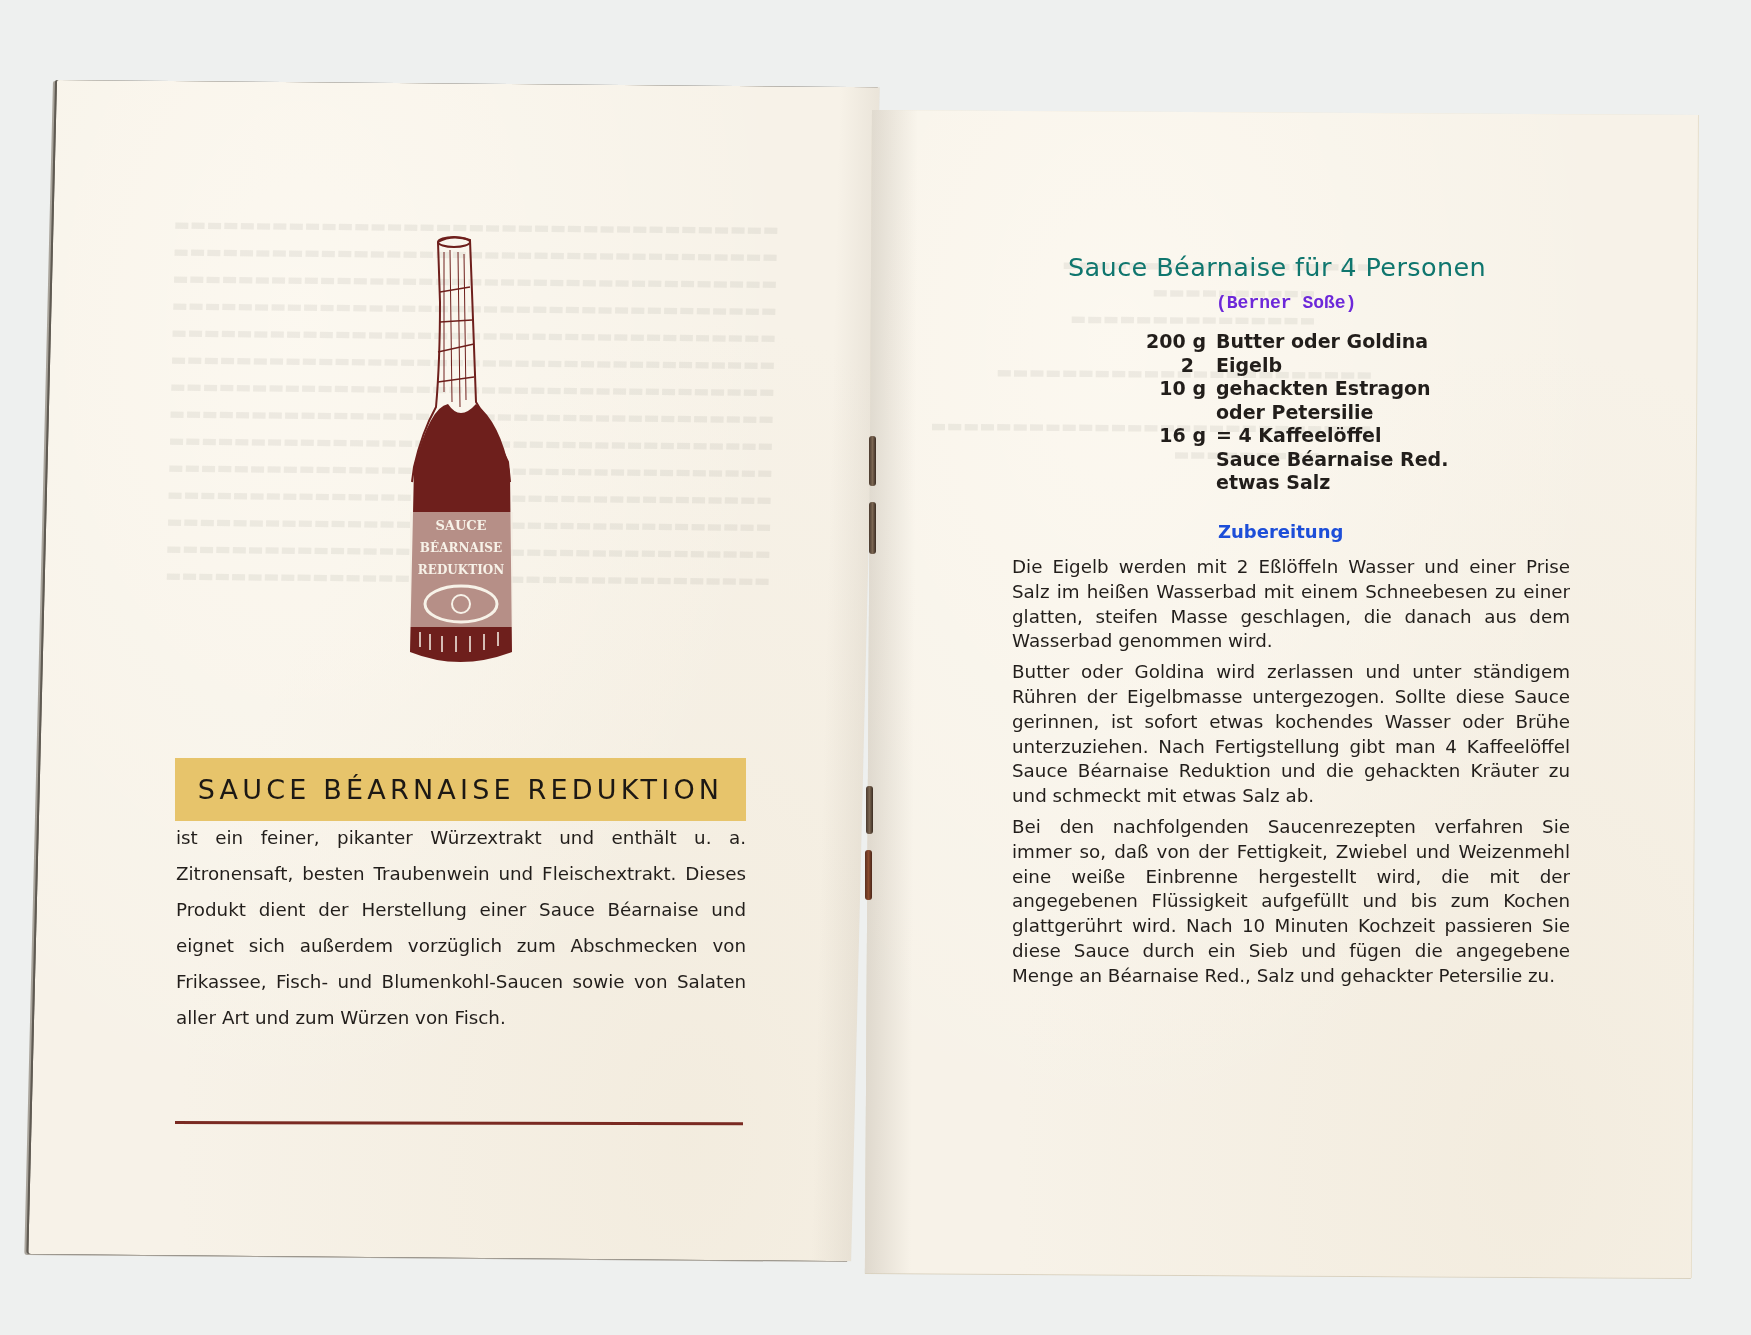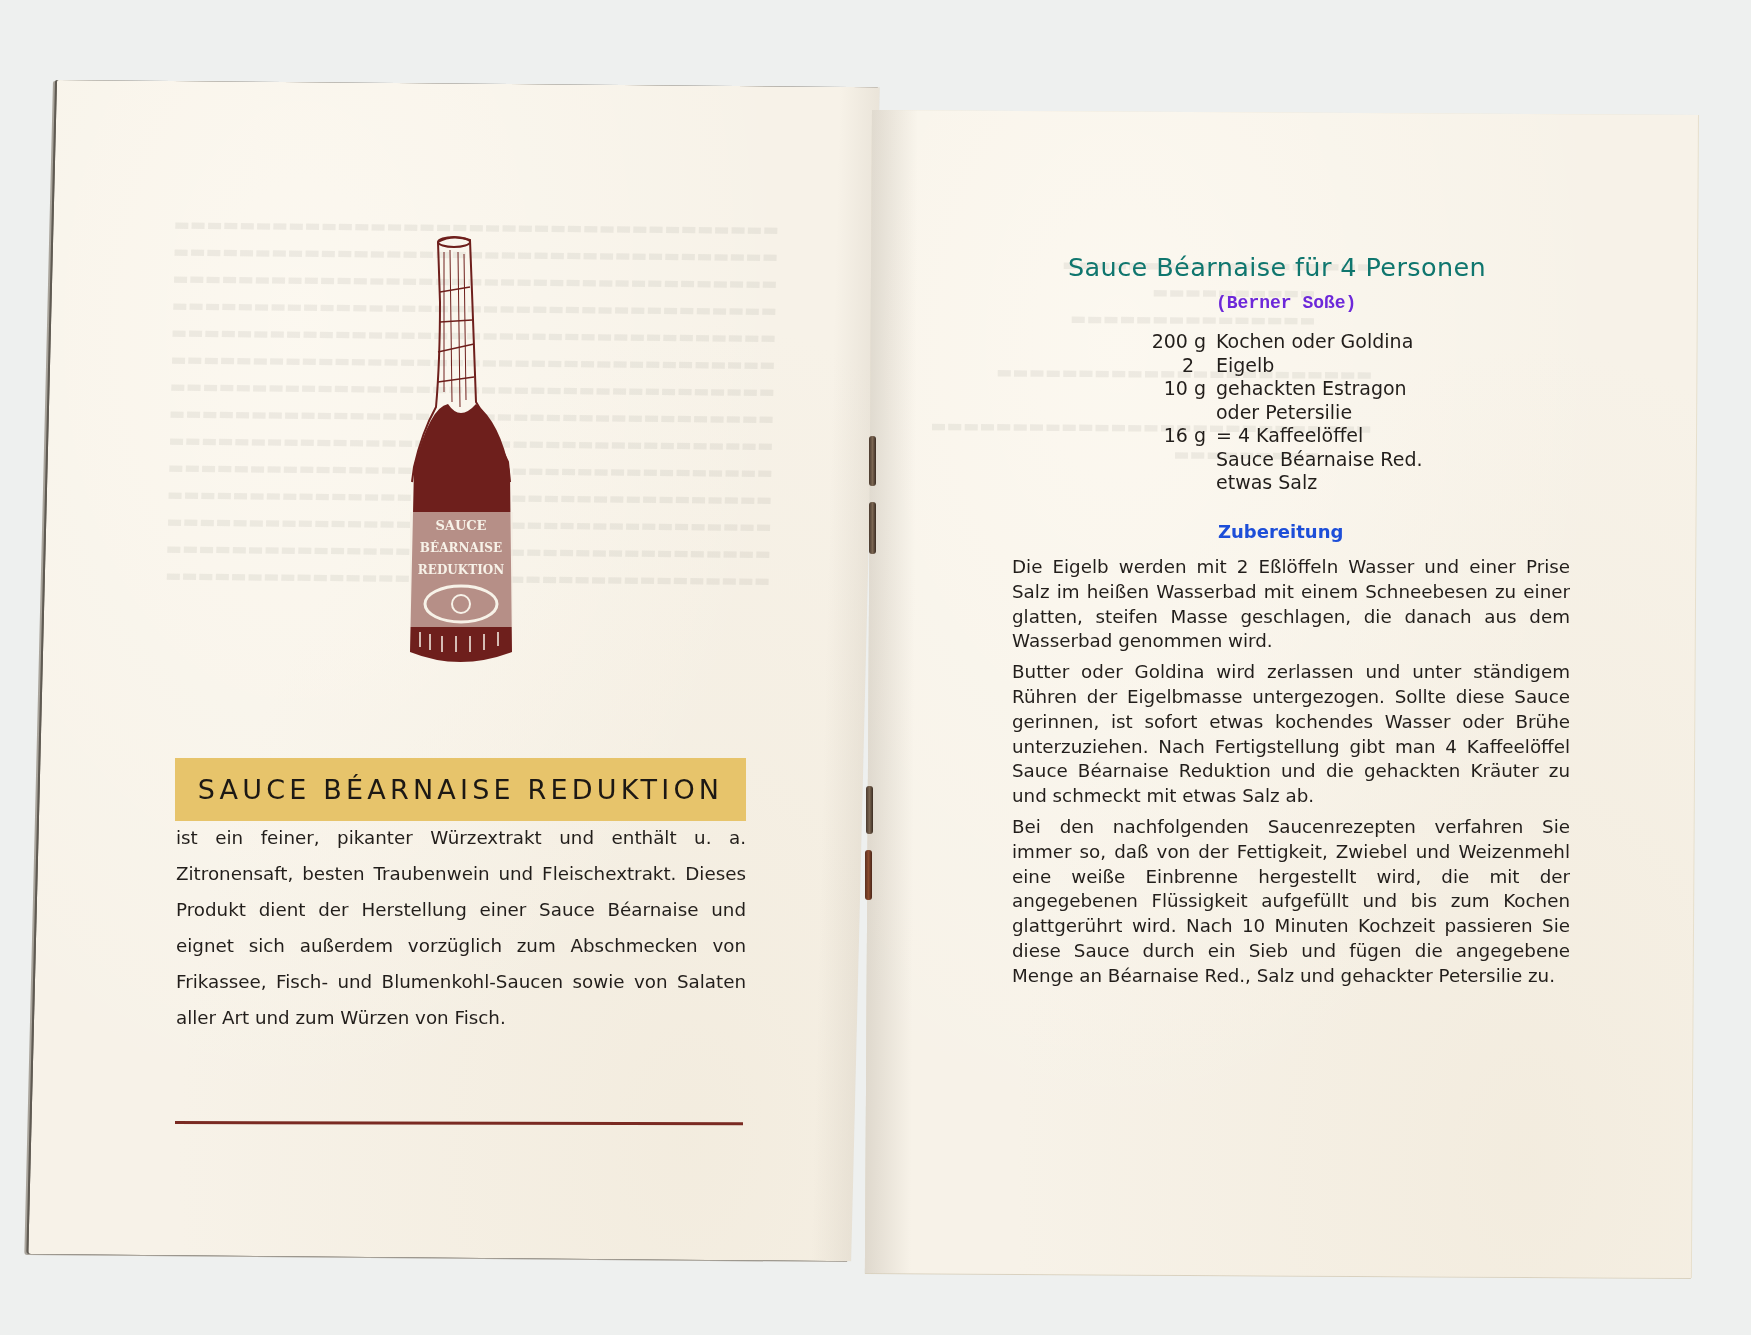--- a/index.html
+++ b/index.html
@@ -70,21 +70,21 @@
     white-space:nowrap; letter-spacing:0.4px;
   }
   .recipe-subtitle {
     position:absolute; left:1216px; top:293px; font-size:18px; font-weight:bold;
     color:#6d28d9; white-space:nowrap;font-family:Liberation Mono, monospace;
   }
   #ingredients {
     position:absolute; left:1140px; top:330px; font-size:19px; line-height:23.5px;
     color:#221e1b;
   }
-  .ing-row { display:flex; }
+  .ing-row { display:flex;font-weight:bold; }
   .ing-qty { width:66px; text-align:right; padding-right:10px; white-space:nowrap; }
   .ing-text { white-space:nowrap; }
   .section-heading {
     position:absolute; left:1218px; top:521px; font-size:18px; font-weight:bold;
     color:#1d4ed8; white-space:nowrap;
   }
   #prep {
     position:absolute; left:996px; top:555px; width:574px;
     font-size:18.3px; line-height:24.8px; text-align:justify; color:#221e1b;
   }
@@ -162,21 +162,21 @@
 <div class="staple" style="left:869px; top:502px; height:52px;"></div>
 <div class="staple" style="left:866px; top:786px; height:48px;"></div>
 <div class="staple" style="left:865px; top:850px; height:50px; background:linear-gradient(to right,#5a2e1e,#8a4b2f 50%,#4a2518);"></div>
 
 <div class="recipe-title">Sauce Béarnaise für 4 Personen</div>
 <div class="recipe-subtitle">(Berner Soße)</div>
 
 <div id="ingredients">
   <div class="ing-row">
     <span class="ing-qty">200 g</span>
-    <span class="ing-text">Kochen oder Goldina</span>
+    <span class="ing-text">Butter oder Goldina</span>
   </div>
   <div class="ing-row">
     <span class="ing-qty" style="padding-right:22px;width:54px;">2</span>
     <span class="ing-text">Eigelb</span>
   </div>
   <div class="ing-row">
     <span class="ing-qty">10 g</span>
     <span class="ing-text">gehackten Estragon</span>
   </div>
   <div class="ing-row">

